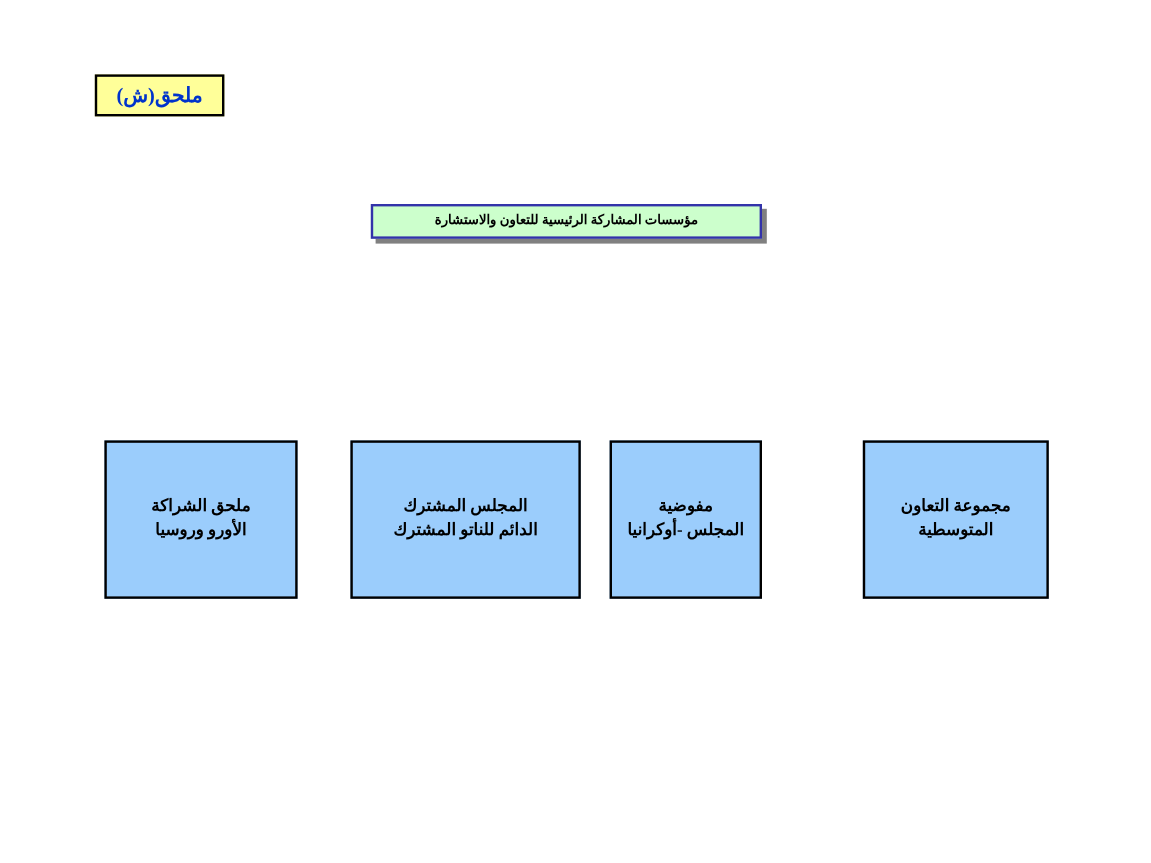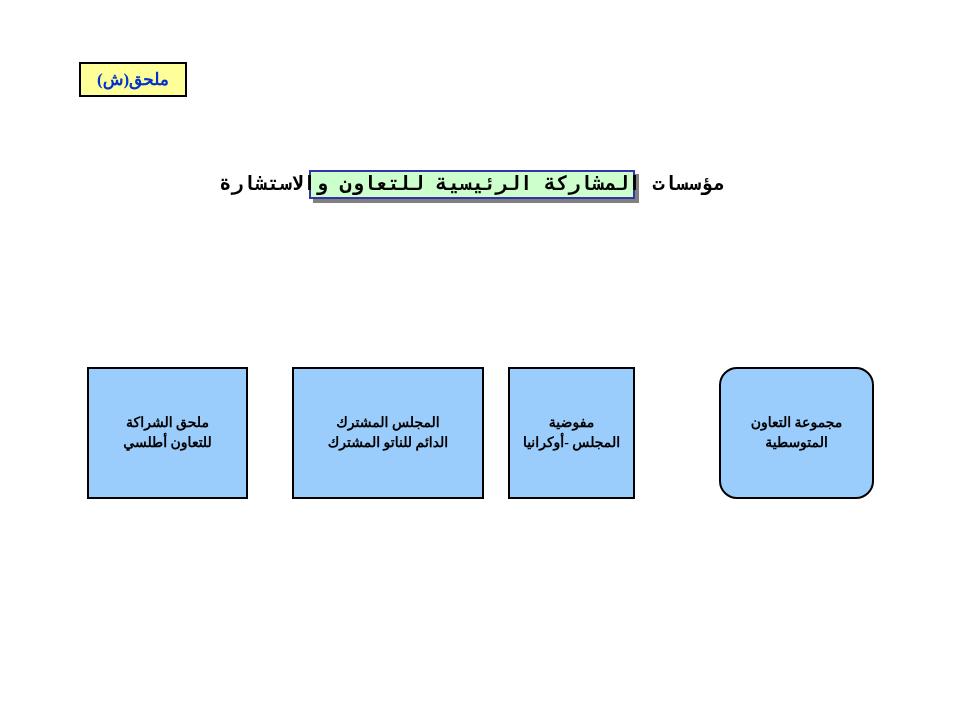--- a/index.html
+++ b/index.html
@@ -61,25 +61,24 @@
     background: #ccffcc;
     border: 2px solid #3333aa;
     box-sizing: border-box;
     display: flex;
     align-items: center;
     justify-content: center;
   }
   .title-text {
     color: #000000;
     font-weight: bold;
-    font-size: 20px;
+    font-size: 11px;
     line-height: 1;
     white-space: nowrap;
     direction: rtl;
-    font-family: Liberation Mono, monospace;
   }
 
   
   .inst-box {
     position: absolute;
     top: 367px;
     height: 132px;
     background: #9bcdfc;
     border: 2px solid #000000;
     box-sizing: border-box;
@@ -94,40 +93,40 @@
     font-size: 14px;
     line-height: 1.45;
     direction: rtl;
     padding: 0 6px;
   }
   .inst-line { display: block; white-space: nowrap; }
 
   .inst-0 { left: 87px;  width: 161px; }
   .inst-1 { left: 292px; width: 192px; }
   .inst-2 { left: 508px; width: 127px; }
-  .inst-3 { left: 719px; width: 155px; border-radius: 18px; }
+  .inst-3 { left: 719px; width: 155px; }
 </style>
 </head>
 <body>
 
 <div id="canvas">
 
   <div class="annex-box">
     <span class="annex-text">ملحق(ش)</span>
   </div>
 
   <div class="title-shadow"></div>
   <div class="title-box">
     <span class="title-text">مؤسسات المشاركة الرئيسية للتعاون والاستشارة</span>
   </div>
 
   <div class="inst-box inst-0">
     <span class="inst-text">
       <span class="inst-line">ملحق الشراكة</span>
-      <span class="inst-line">للتعاون أطلسي</span>
+      <span class="inst-line">الأورو وروسيا</span>
     </span>
   </div>
 
   <div class="inst-box inst-1">
     <span class="inst-text">
       <span class="inst-line">المجلس المشترك</span>
       <span class="inst-line">الدائم للناتو المشترك</span>
     </span>
   </div>
 

